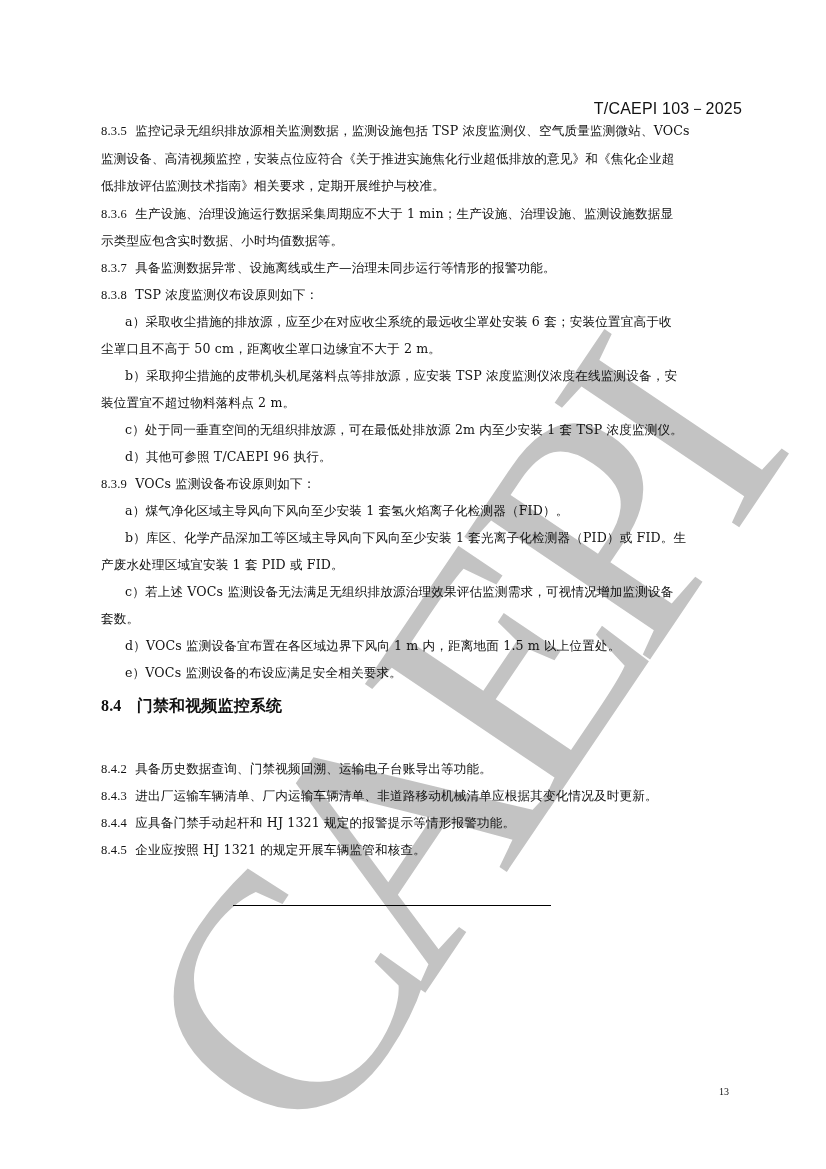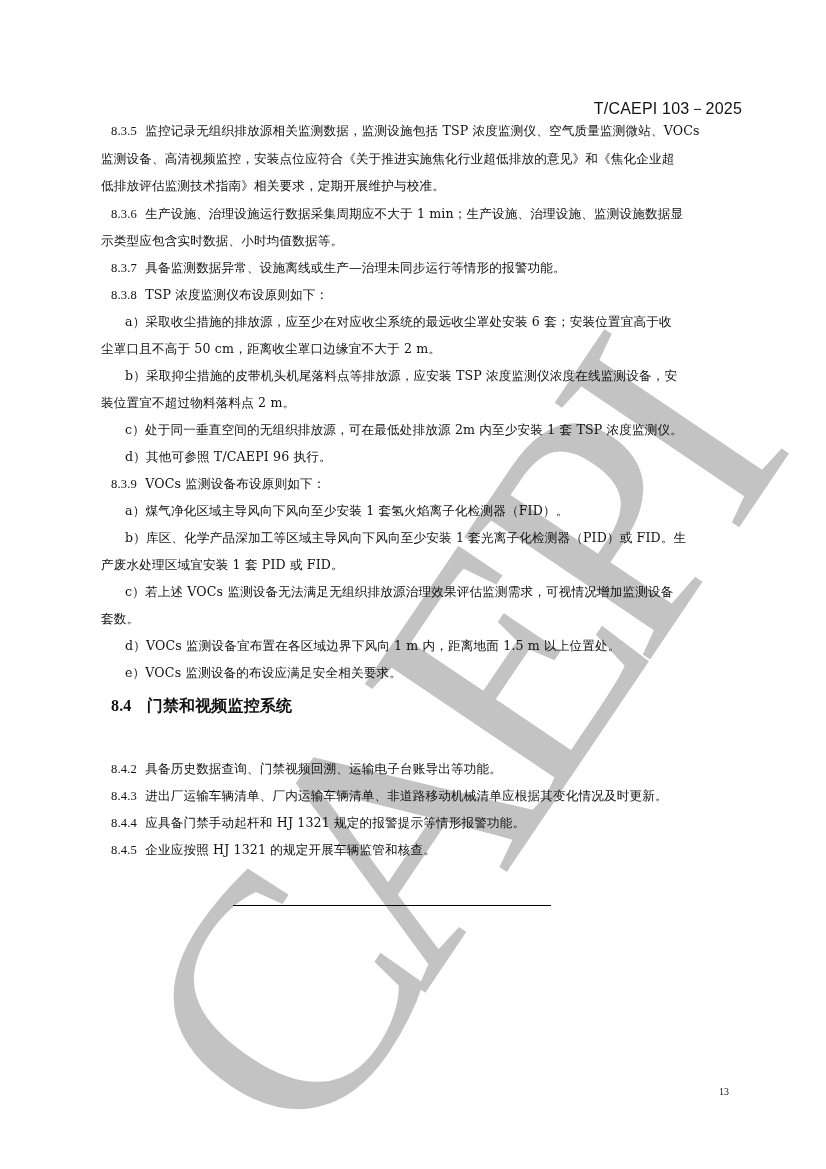--- a/index.html
+++ b/index.html
@@ -5,21 +5,21 @@
   html, body { margin: 0; padding: 0; background: #ffffff; }
   body { width: 826px; height: 1169px; position: relative; overflow: hidden;
          font-family: "DejaVu Serif", "Liberation Serif", serif; color: #111; }
   .page { position: absolute; left: 0; top: 0; width: 826px; height: 1169px; }
   .header-code { position: absolute; top: 99px; right: 84px; font-family: Liberation Sans, sans-serif;
                  font-size: 16px; letter-spacing: 0.2px; }
   .line { position: absolute; left: 101px; width: 648px; font-size: 12.6px; line-height: 16px;
           white-space: nowrap; letter-spacing: 0.15px; }
   .indent { left: 125px; }
   .bold { font-weight: bold; font-family: "DejaVu Sans", sans-serif; font-size: 16px; }
-  .num { display: inline-block; min-width: 30px; font-family: "Liberation Serif", serif; margin-left: 10px; }
+  .num { display: inline-block; min-width: 30px; font-family: "Liberation Serif", serif; }
   .sep { position: absolute; left: 233px; top: 905px; width: 318px; height: 0; border-top: 1.6px solid #000; }
   .page-number { position: absolute; top: 1086px; left: 719px; font-size: 10px; font-family: Liberation Serif, serif; }
   .watermark { position: absolute; left: 25px; top: 560px; width: 880px;
                font-family: "Liberation Serif", serif; font-size: 340px; color: #c0c0c0;
                opacity: 0.95; transform: rotate(-56deg); transform-origin: center center;
                letter-spacing: -30px; line-height: 1; pointer-events: none; white-space: nowrap; }
 </style>
 </head>
 <body>
 

